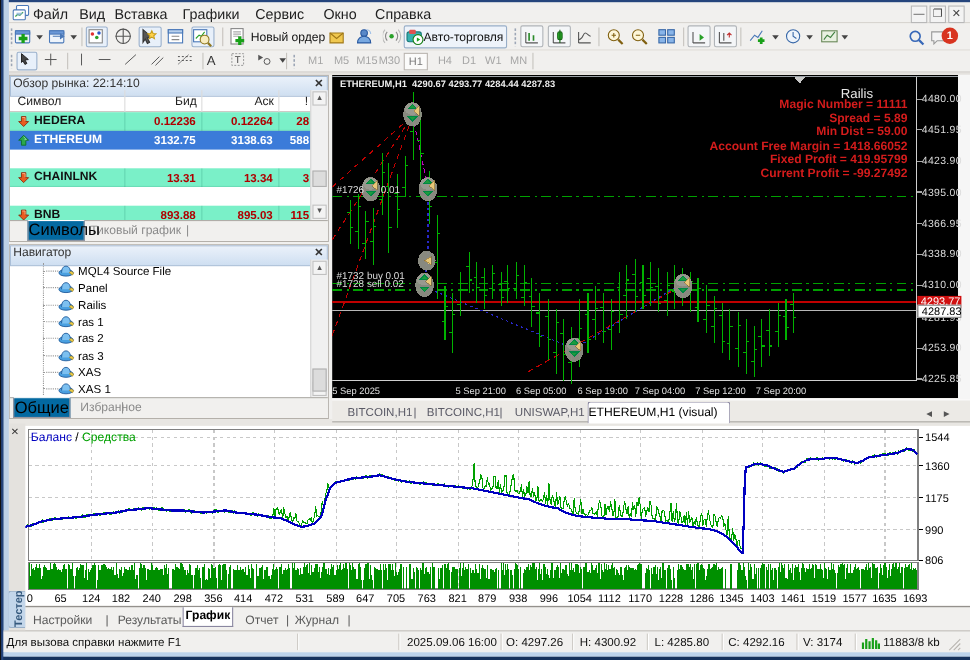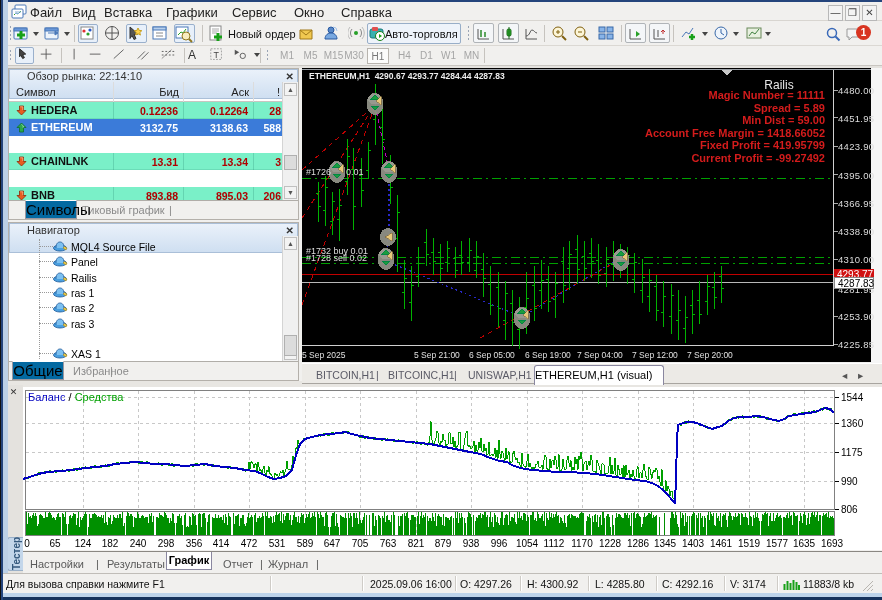--- a/index.html
+++ b/index.html
@@ -10,21 +10,21 @@
 .bot-navy{left:0;top:597px;width:882px;height:3px;background:#16325c}
 .menubar{left:8px;top:2px;width:874px;height:19px;background:#f1f0ee;border-bottom:1px solid #d8d5d0}
 .menu-item{position:absolute;top:3px;color:#222;font-size:13px}
 .wbtn{position:absolute;top:3px;width:15px;height:16px;background:#f3f3f3;border:1px solid #b8b8b8;color:#444;font-size:10px;text-align:center;line-height:14px}
 .tb1{left:8px;top:22px;width:874px;height:24px;background:#f1f0ee;border-bottom:1px solid #dbd8d3}
 .tb2{left:8px;top:46px;width:874px;height:20px;background:#f1f0ee;border-bottom:1px solid #c9c6c1}
 .grip{position:absolute;left:1px;top:3px;bottom:3px;width:3px;background-image:radial-gradient(circle,#9aa4b4 35%,transparent 40%);background-size:3px 4px}
 .tsep{position:absolute;top:3px;width:1px;height:17px;background:#c6c3be}
 .tbtn-pressed{border:1px solid #9ab0cc;background:#e8f0fa;border-radius:2px}
 .tf{position:absolute;top:2px;height:16px;color:#a5a5a5;font-size:10px;text-align:center;line-height:16px}
-.panel-title{position:absolute;left:0;top:0;right:0;height:30px;background:linear-gradient(#eaf1fa,#cfdff1);border:1px solid #aabfd8;color:#333;font-size:11px;line-height:12px;padding-left:17px}
+.panel-title{position:absolute;left:0;top:0;right:0;height:19px;background:linear-gradient(#eaf1fa,#cfdff1);border:1px solid #aabfd8;color:#333;font-size:11px;line-height:12px;padding-left:2px}
 .mw{left:8px;top:68px;width:291px;height:152px;background:#fff;border:1px solid #b4b0aa}
 .nav{left:8px;top:222px;width:291px;height:159px;background:#fff;border:1px solid #b4b0aa}
 .x{position:absolute;right:3px;top:1px;font-size:10px;color:#333;font-weight:bold;line-height:11px}
 .mwrow{position:absolute;left:0;width:275px;height:17px}
 .mwnum{position:absolute;top:3px;font-weight:bold;color:#b00000;font-size:10.5px}
 .mwsym{position:absolute;left:22px;top:2px;font-weight:bold;color:#111;font-size:11px}
 .tabbar{position:absolute;left:0;right:0;bottom:0;height:19px;background:#f1f0ee;border-top:1px solid #b0ada8}
 .tab-act{position:absolute;top:-1px;background:#0369a1;border:1px solid #9a97a0;border-top:1px solid #fff;color:#000;text-align:center;font-size:15px;z-index:3}
 .tab-in{position:absolute;top:3px;color:#8a8a8a;font-size:11px}
 .scol{position:absolute;right:0;width:16px;background:#f0f0f0;border-left:1px solid #d4d4d4}
@@ -305,21 +305,21 @@
       <div style="position:absolute;left:0;bottom:0;width:100%;height:1px;background:rgba(0,90,70,.12)"></div>
     </div>
     <div class="mwrow" style="top:118px;background:#7af0c8">
       <svg width="11" height="11" style="position:absolute;left:7px;top:3px">
         <path d="M5.5 10L1 5.5H3.5V1H7.5V5.5H10Z" fill="#e85c20" stroke="#8c2808" stroke-width="0.8" stroke-linejoin="round"></path>
         <path d="M4.2 1.8H6.8V5" fill="none" stroke="#ffc09a" stroke-width="0.7"></path>
       </svg>
       <div class="mwsym" style="">BNB</div>
       <div class="mwnum" style="left:103px;width:66px;text-align:right;">893.88</div>
       <div class="mwnum" style="left:173px;width:66px;text-align:right;">895.03</div>
-      <div class="mwnum" style="left:242px;width:30px;text-align:right;">206</div>
+      <div class="mwnum" style="left:242px;width:30px;text-align:right;">115</div>
       <div style="position:absolute;left:104px;top:0;width:1px;height:17px;background:rgba(0,90,70,.18)"></div>
       <div style="position:absolute;left:174px;top:0;width:1px;height:17px;background:rgba(0,90,70,.18)"></div>
       <div style="position:absolute;left:244px;top:0;width:1px;height:17px;background:rgba(0,90,70,.18)"></div>
       <div style="position:absolute;left:0;bottom:0;width:100%;height:1px;background:rgba(0,90,70,.12)"></div>
     </div>
     <div class="scol" style="top:13px;height:118px">
       <div class="sbtn" style="top:1px">▲</div>
       <div class="sbtn" style="bottom:1px">▼</div>
       <div class="sthumb" style="top:73px;height:15px"></div>
     </div>
@@ -378,20 +378,29 @@
       <div class="treetxt">ras 2</div>
     </div>
     <div class="treerow" style="top:92.5px">
       <div style="position:absolute;left:30px;top:7px;width:14px;height:1px;border-top:1px dotted #999"></div>
       <svg width="15" height="12" style="position:absolute;left:44px;top:1px">
         <ellipse cx="7" cy="8" rx="6.5" ry="3" fill="#4aa0e0" stroke="#1c5898" stroke-width="0.8"></ellipse>
         <path d="M3 8c0-4 1.5-6 4-6s4 2 4 6" fill="#7cc0f0" stroke="#1c5898" stroke-width="0.8"></path>
         <path d="M10 8l3 2 1-2-2.5-1.5z" fill="#f0d048" stroke="#a08020" stroke-width="0.6"></path>
       </svg>
       <div class="treetxt">ras 3</div>
+    </div>
+    <div class="treerow" style="top:107.8px">
+      <div style="position:absolute;left:30px;top:7px;width:14px;height:1px;border-top:1px dotted #999"></div>
+      <svg width="15" height="12" style="position:absolute;left:44px;top:1px">
+        <ellipse cx="7" cy="8" rx="6.5" ry="3" fill="#4aa0e0" stroke="#1c5898" stroke-width="0.8"></ellipse>
+        <path d="M3 8c0-4 1.5-6 4-6s4 2 4 6" fill="#7cc0f0" stroke="#1c5898" stroke-width="0.8"></path>
+        <path d="M10 8l3 2 1-2-2.5-1.5z" fill="#f0d048" stroke="#a08020" stroke-width="0.6"></path>
+      </svg>
+      <div class="treetxt">XAS</div>
     </div>
     <div class="treerow" style="top:123.1px">
       <div style="position:absolute;left:30px;top:7px;width:14px;height:1px;border-top:1px dotted #999"></div>
       <svg width="15" height="12" style="position:absolute;left:44px;top:1px">
         <ellipse cx="7" cy="8" rx="6.5" ry="3" fill="#4aa0e0" stroke="#1c5898" stroke-width="0.8"></ellipse>
         <path d="M3 8c0-4 1.5-6 4-6s4 2 4 6" fill="#7cc0f0" stroke="#1c5898" stroke-width="0.8"></path>
         <path d="M10 8l3 2 1-2-2.5-1.5z" fill="#f0d048" stroke="#a08020" stroke-width="0.6"></path>
       </svg>
       <div class="treetxt">XAS 1</div>
     </div>

